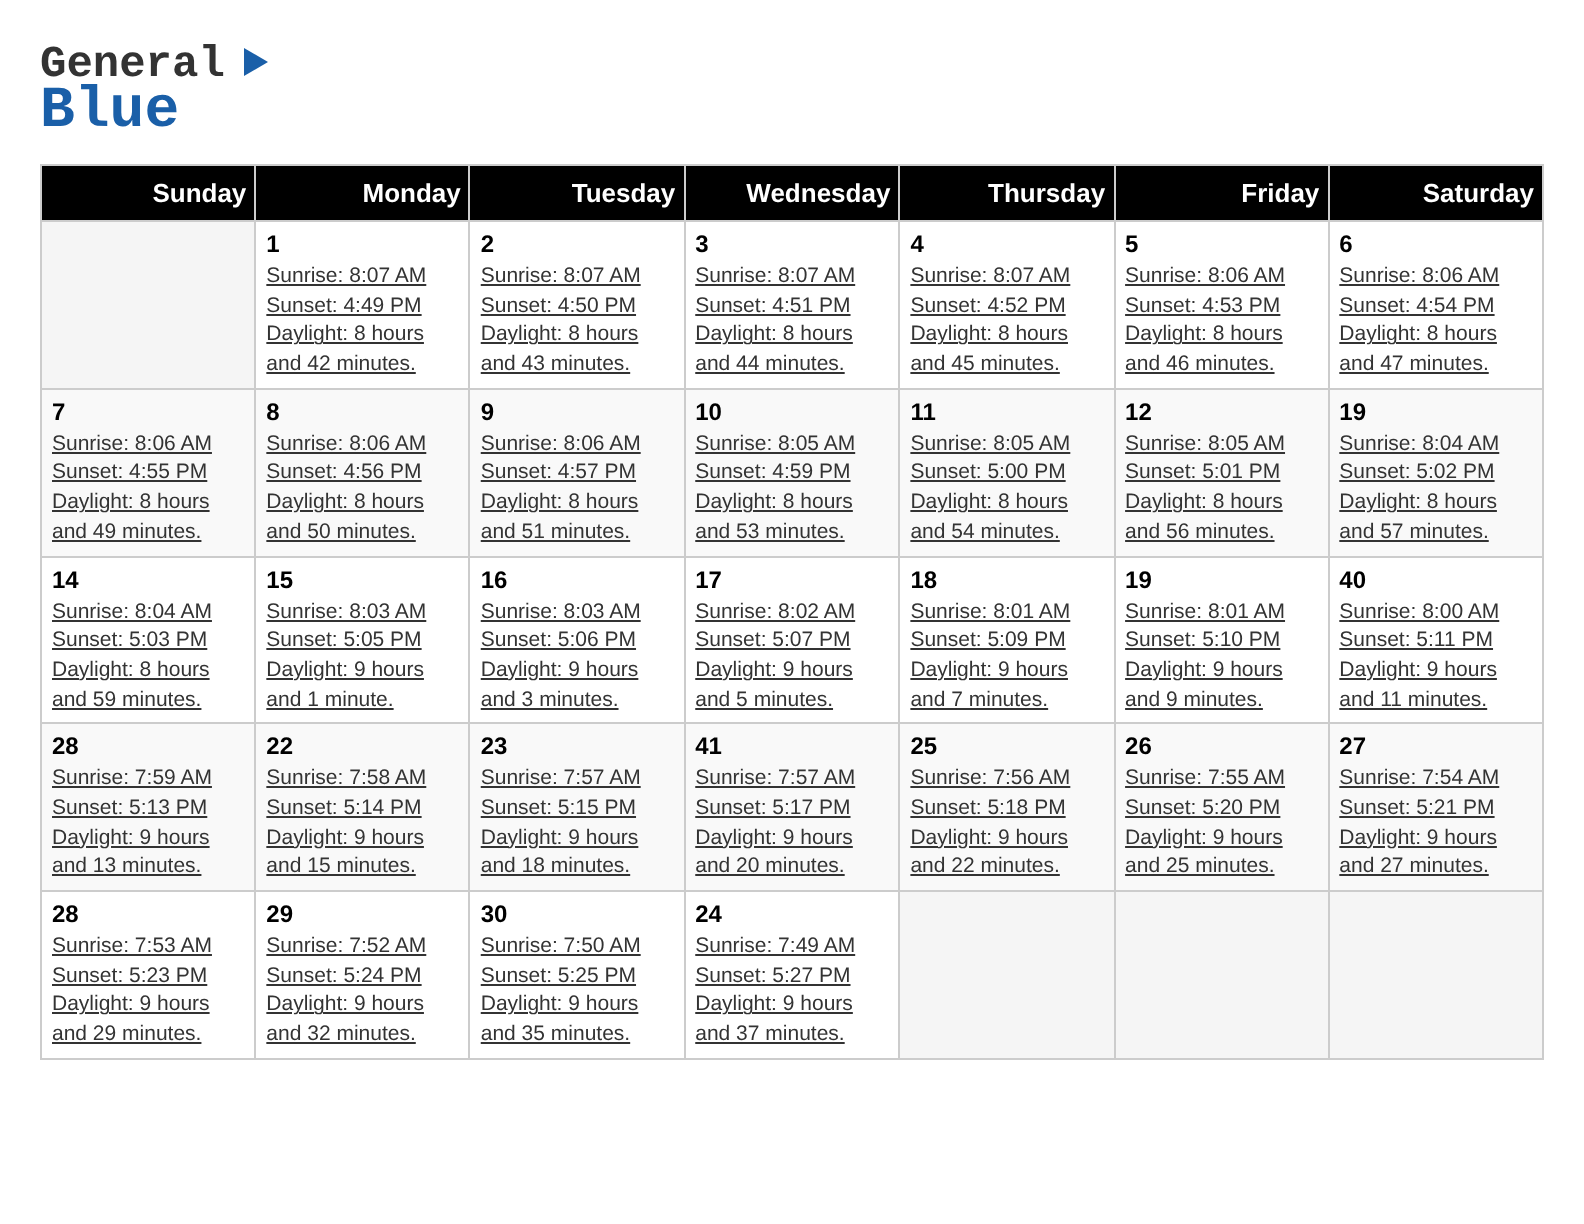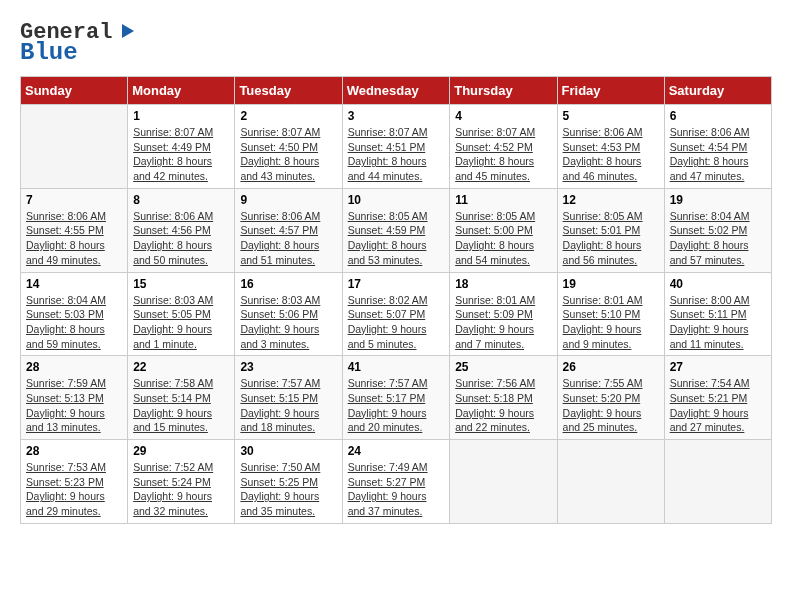--- a/index.html
+++ b/index.html
@@ -34,24 +34,24 @@
       font-size: 16px;
       font-weight: normal;
       color: #444;
     }
     .calendar {
       width: 100%;
       border-collapse: collapse;
       font-size: 11px;
     }
     .calendar th {
-      background-color: #b91c1c;
+      background-color: #000000;
       color: #fff;
       padding: 6px 4px;
-      text-align: left;
+      text-align: right;
       font-size: 13px;
       border: 1px solid #ccc;
     }
     .calendar td {
       border: 1px solid #ccc;
       vertical-align: top;
       padding: 4px 5px;
       width: 108px;
       min-height: 80px;
       background: #fff;
@@ -79,21 +79,21 @@
 <body>
 
 <div class="header">
   <div class="logo">
     <div style="display:flex; align-items:center;">
       <span style="font-size:22px; font-weight:bold; color:#333;">General</span>
       <svg width="22" height="22" viewBox="0 0 22 22" style="margin-left:2px; margin-top:-4px;">
         <polygon points="8,4 20,11 8,18" fill="#1a5fa8"></polygon>
       </svg>
     </div>
-    <span style="font-size:24px; font-weight:bold; color:#1a5fa8; margin-top:-6px;">Blue</span>
+    <span style="font-size:29px; font-weight:bold; color:#1a5fa8; margin-top:-6px;">Blue</span>
   </div>
   <div class="title-block">
     <h1></h1>
     <h2></h2>
   </div>
 </div>
 
 <table class="calendar">
   <thead>
     <tr>

